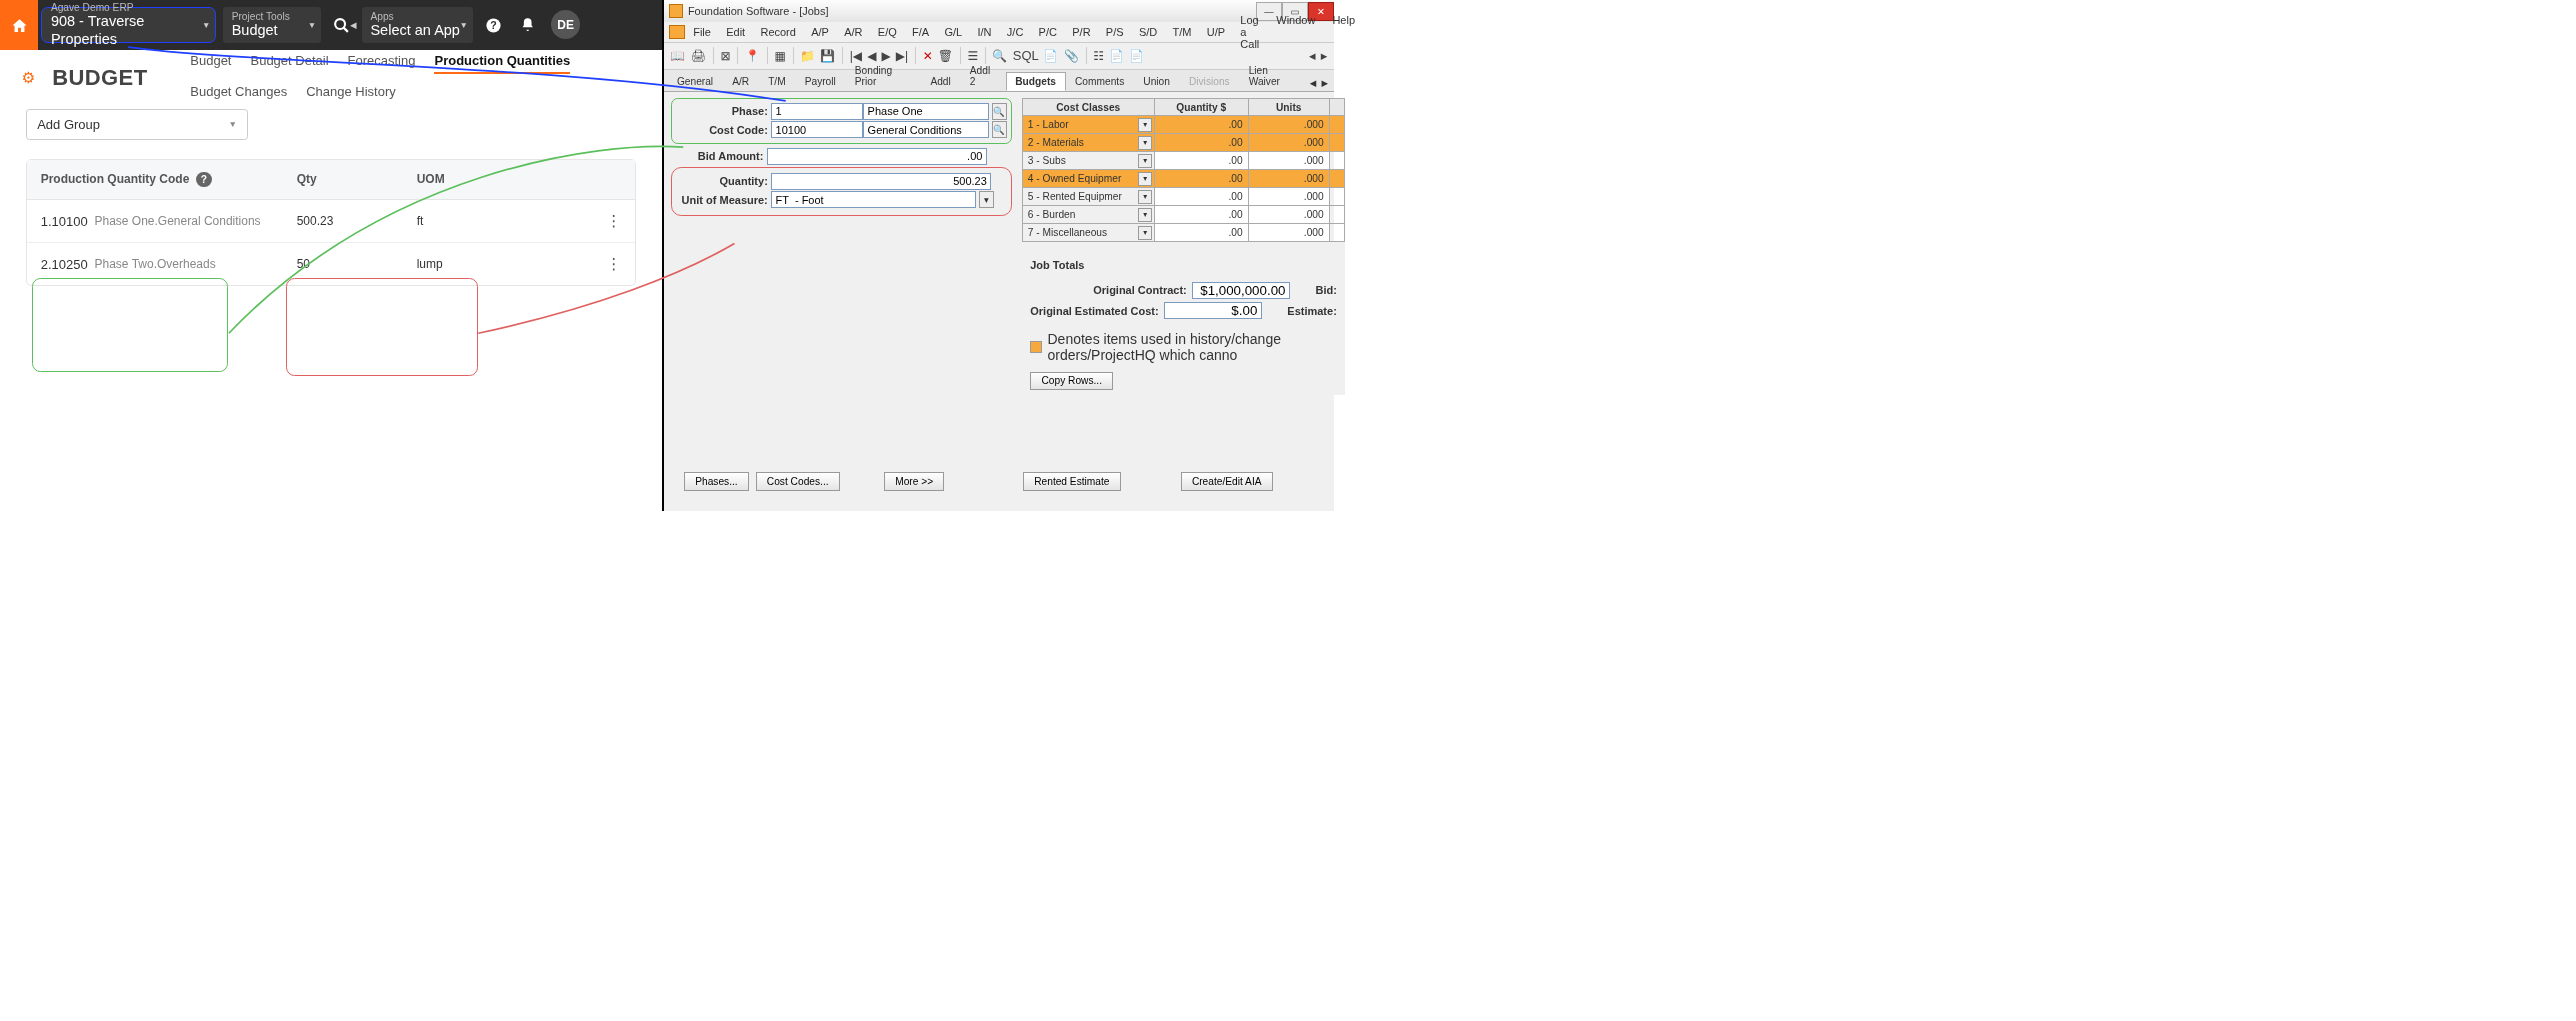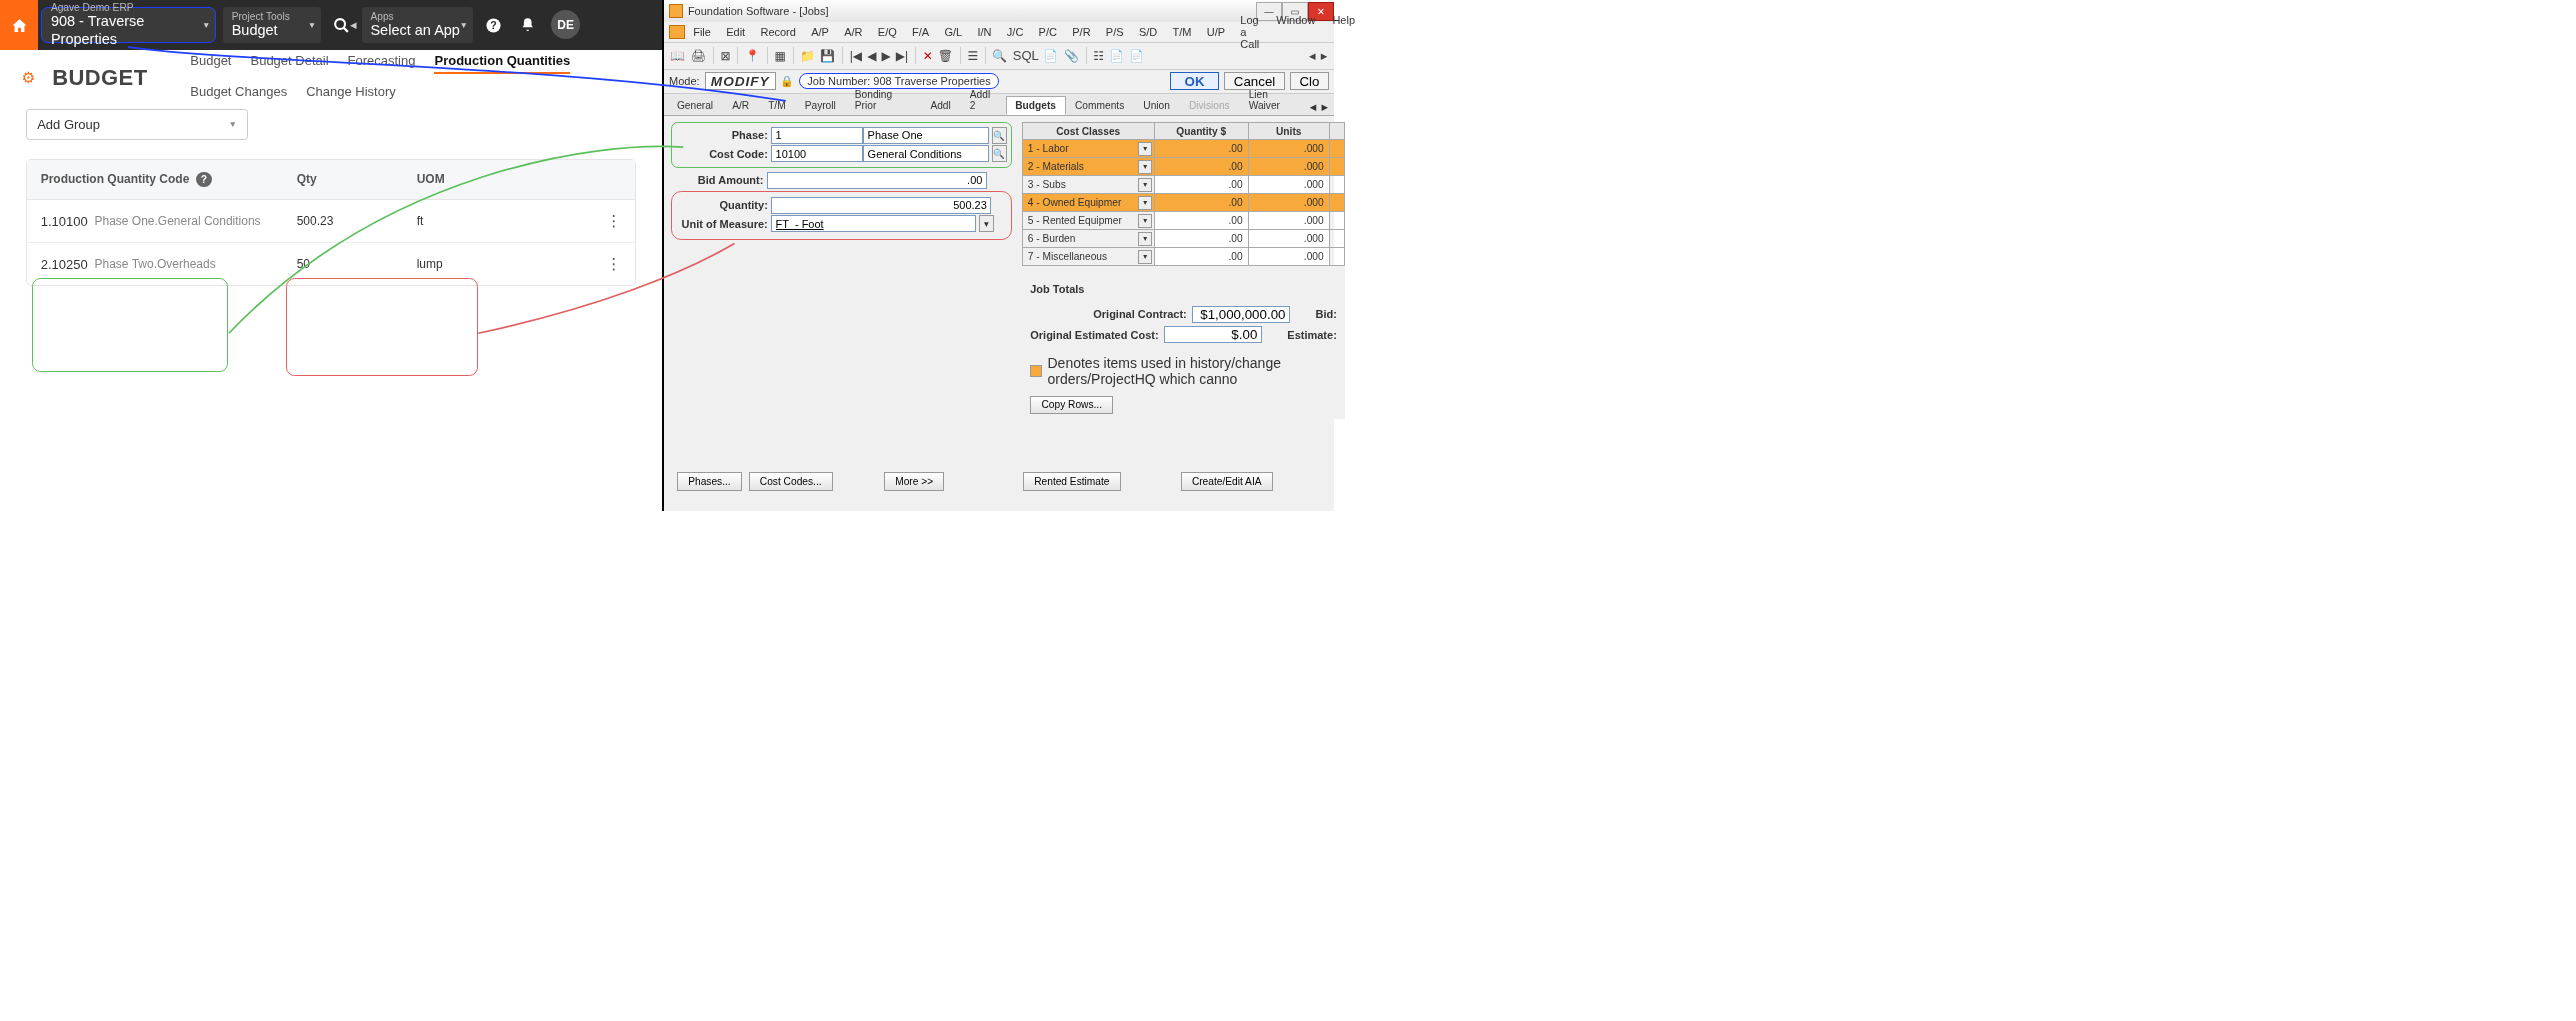--- a/index.html
+++ b/index.html
@@ -97,21 +97,21 @@
 .amber .gc2, .amber .gc3 { background: #f7a93b; }
 
 .totals-sec { padding: 17px 8.5px 5.1px 8.5px; font-size: 11px; background: #f0f0f0; }
 .totals-title { font-weight: bold; margin-bottom: 10.2px; }
 .tot-row { display: flex; justify-content: flex-end; align-items: center; gap: 5.1px; margin-bottom: 3.4px; white-space: nowrap; }
 .tot-row label { font-weight: bold; }
 .tot-fld { width: 98px; border: 0.9px solid #7a9ac0; background: #fff; height: 17px; padding: 0 3.4px; text-align: right; }
 .note-row { display: flex; align-items: center; gap: 5.1px; font-size: 14px; margin-top: 12px; }
 .swatch { width: 17px; height: 12px; background: #f7a93b; border: 0.9px solid #999; }
 .btn-row { margin-top: 8.5px; display: flex; gap: 60px; }
-.bottom-btns { position: absolute; bottom: 20.5px; left: 13px; display: flex; gap: 6.8px; }
+.bottom-btns { position: absolute; bottom: 20.5px; left: 20px; display: flex; gap: 6.8px; }
 .more-btn { position: absolute; bottom: 20.5px; left: 220px; }
 .right-btns { position: absolute; bottom: 20.5px; left: 359px; display: flex; gap: 60px; }
 .winbtn { border: 0.9px solid #999; background: linear-gradient(#fff,#e4e4e4); padding: 2.6px 10.2px; font-size: 10.2px; }
 
 
 .connectors { position: absolute; top: 0; left: 0; width: 1334px; height: 511px; pointer-events: none; z-index: 100; }
 </style>
 </head>
 <body>
 
@@ -284,29 +284,20 @@
       <span style="font-size:13px;">SQL</span>
       <span>📄</span>
       <span>📎</span>
       <div class="sep"></div>
       <span>☷</span>
       <span>📄</span>
       <span>📄</span>
       <span style="margin-left:auto;font-size:8.5px">◀</span>
       <span style="font-size:8.5px">▶</span>
     </div>
-    <div class="mode-row">
-      <span>Mode:</span>
-      <span class="mode-box">MODIFY</span>
-      <span>🔒</span>
-      <span class="job-box">Job Number: 908  Traverse Properties</span>
-      <button class="ok-btn">OK</button>
-      <button class="std-btn">Cancel</button>
-      <button class="std-btn">Clo</button>
-    </div>
     <div class="fs-tabs">
       <span class="fs-tab">General</span>
       <span class="fs-tab">A/R</span>
       <span class="fs-tab">T/M</span>
       <span class="fs-tab">Payroll</span>
       <span class="fs-tab">Bonding Prior</span>
       <span class="fs-tab">Addl</span>
       <span class="fs-tab">Addl 2</span>
       <span class="fs-tab active">Budgets</span>
       <span class="fs-tab">Comments</span>
@@ -337,21 +328,21 @@
           <label>Bid Amount:</label>
           <input class="fld fld-bid" style="width: 220px;" value=".00">
         </div>
         <div class="red-box">
           <div class="form-row">
             <label>Quantity:</label>
             <input class="fld" style="width: 220px;" value="500.23">
           </div>
           <div class="form-row">
             <label>Unit of Measure:</label>
-            <input class="fld left" style="width: 205px; text-decoration: underline;" value="FT  - Foot">
+            <input class="fld left" style="width: 205px;" value="FT  - Foot">
             <span class="lookup">▾</span>
           </div>
         </div>
       </div>
 
       <div class="cost-grid">
         <div class="grid-head">
           <div class="gc1">Cost Classes</div>
           <div class="gc2">Quantity $</div>
           <div class="gc3">Units</div>

